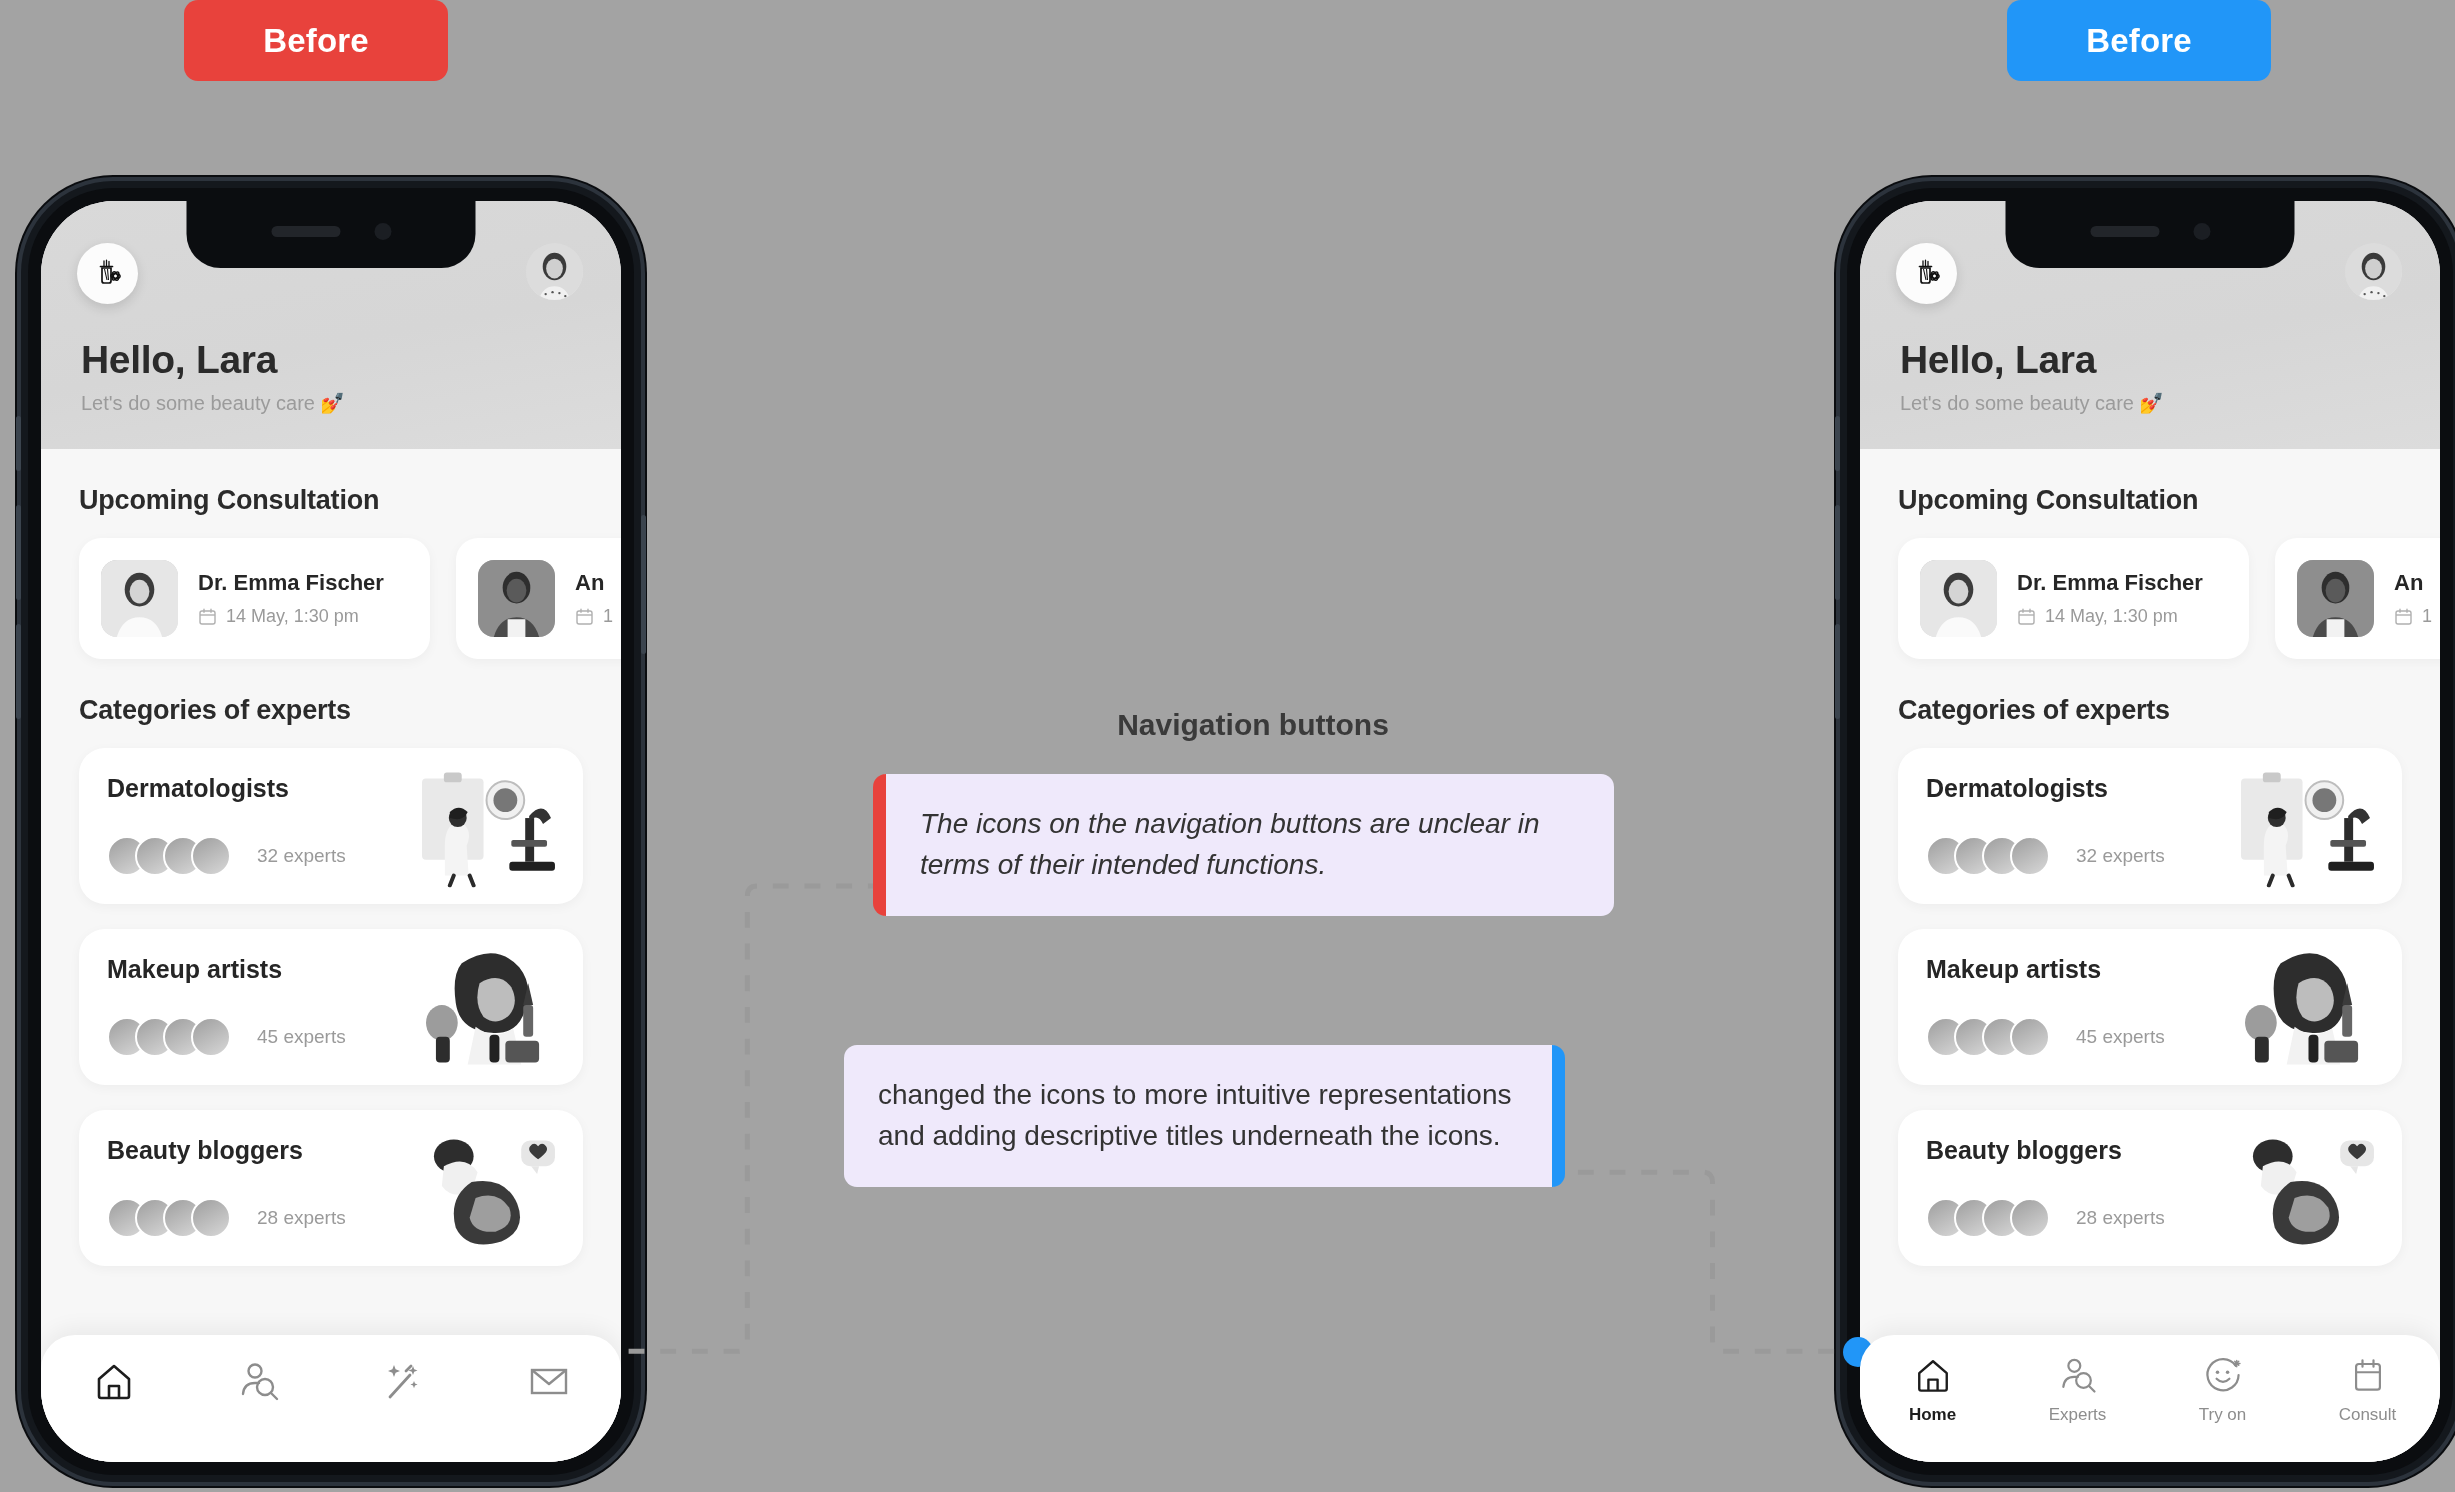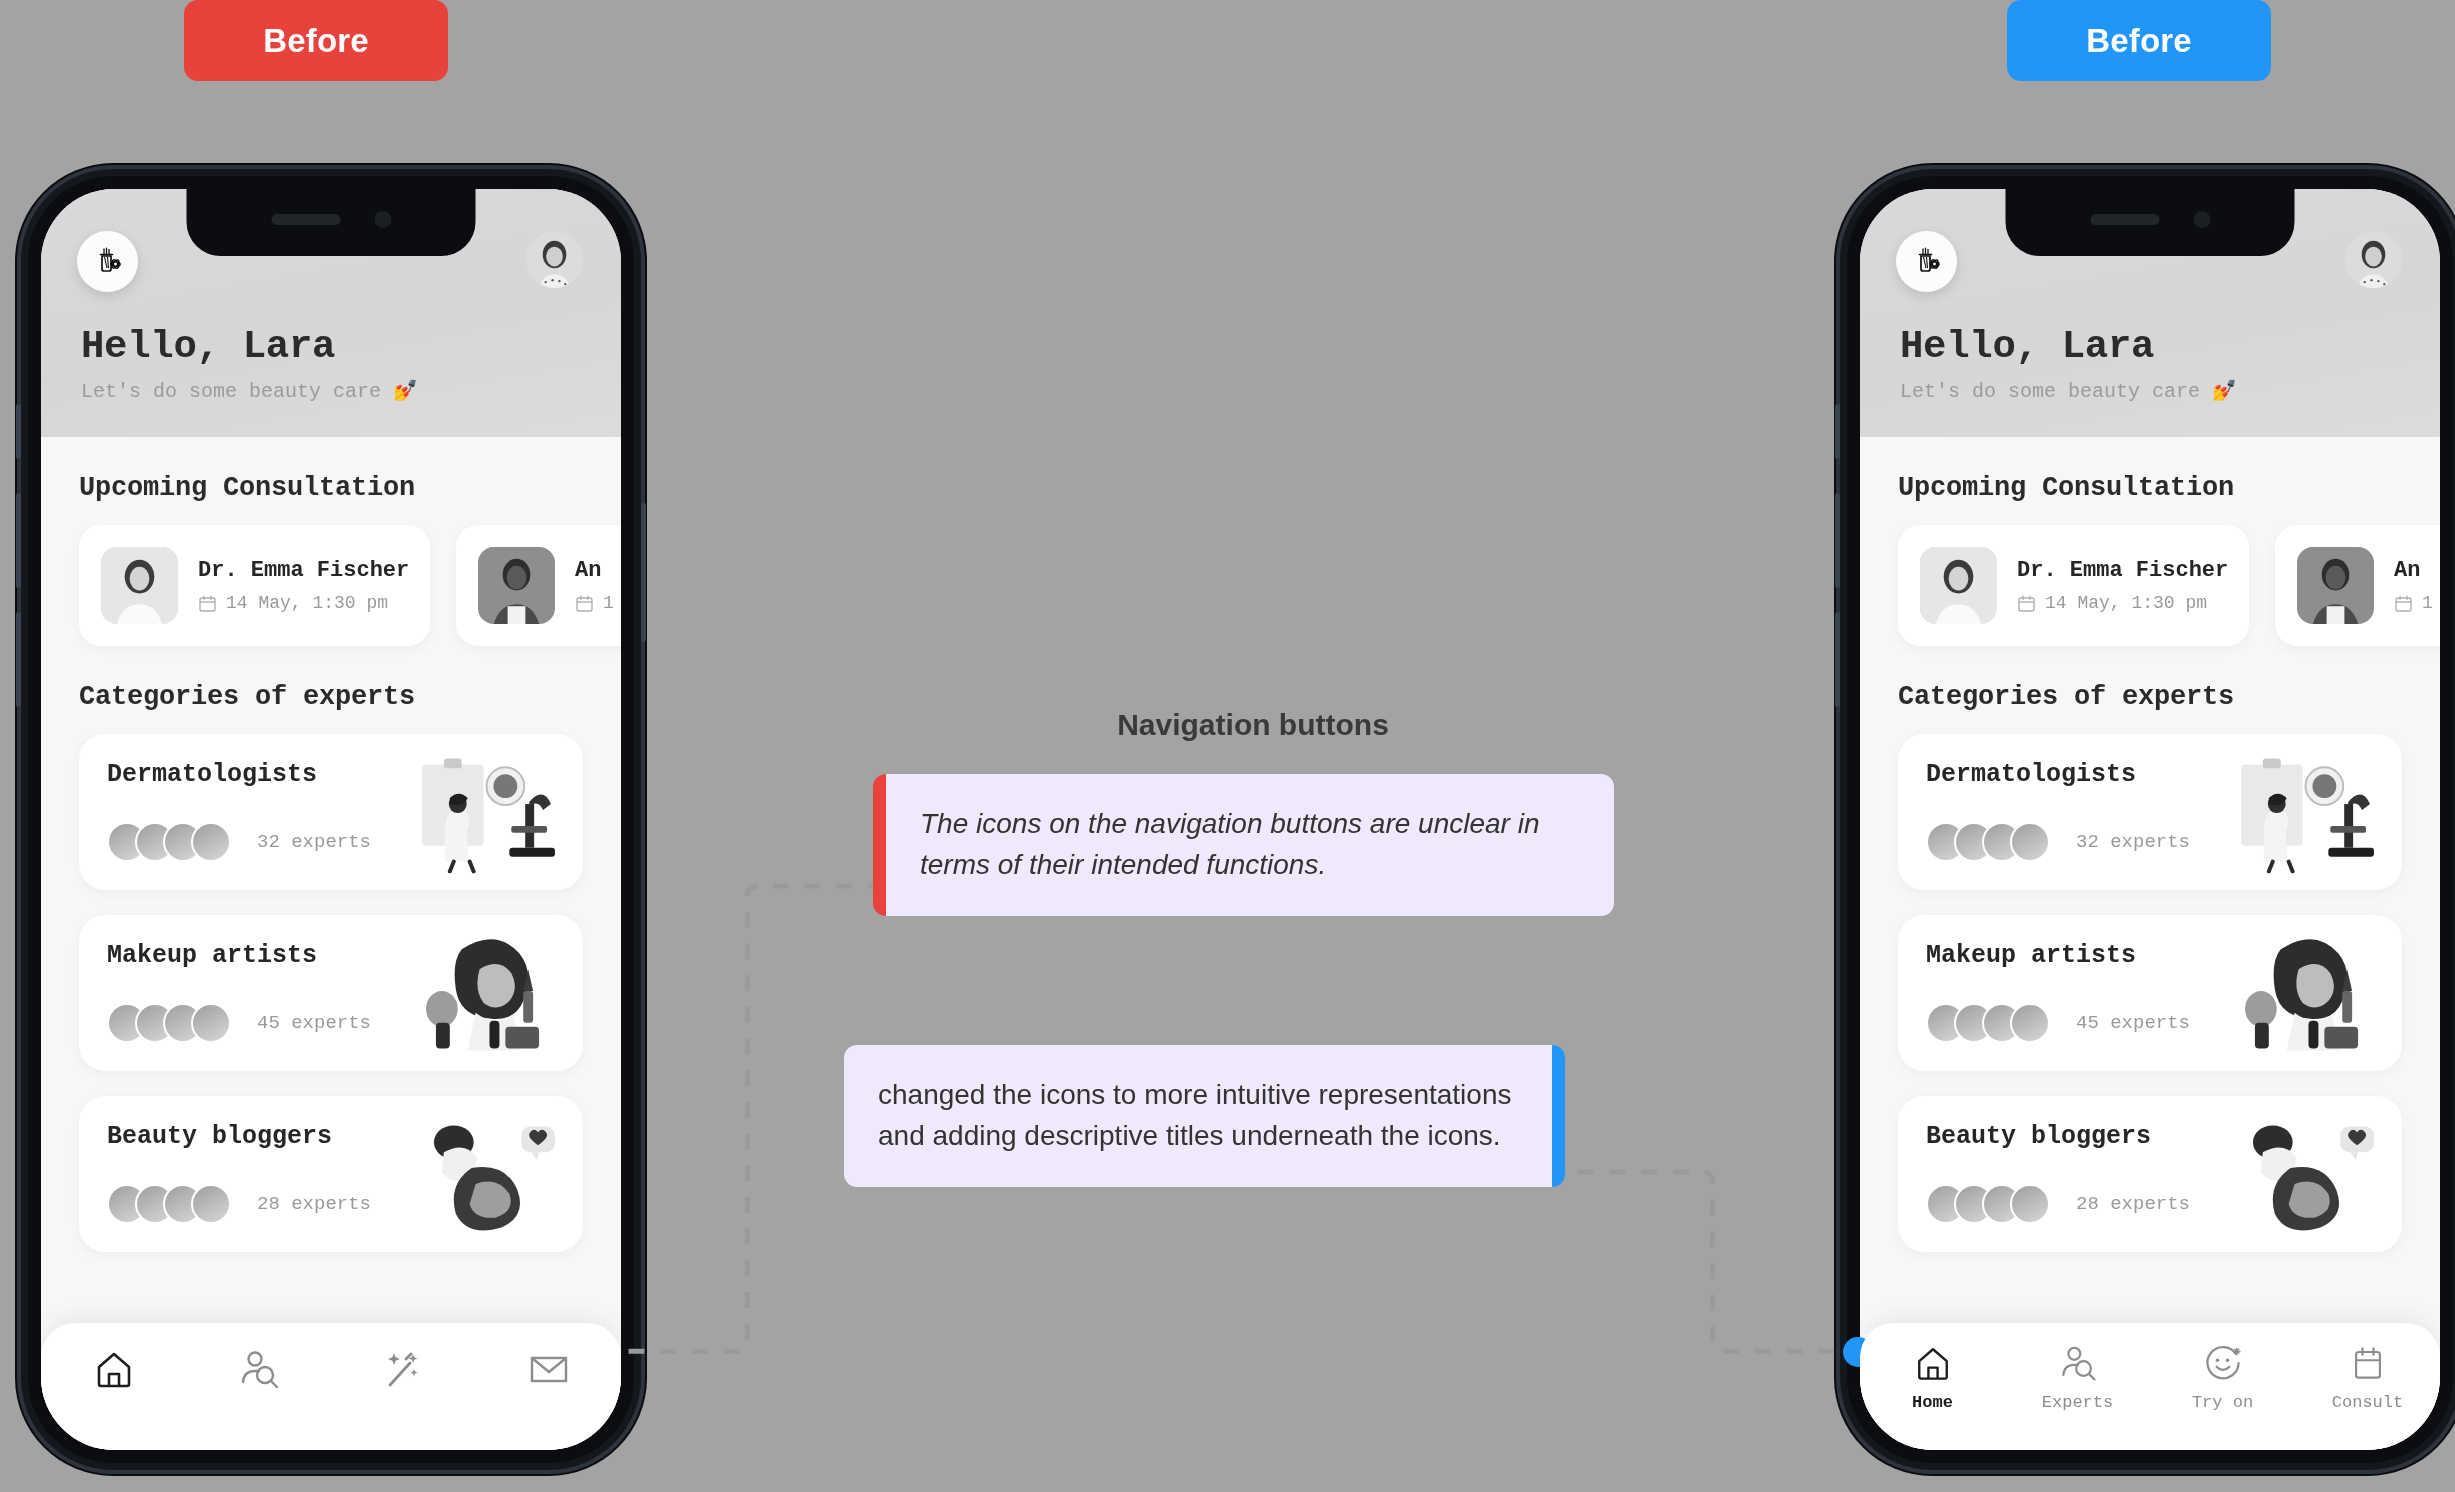--- a/index.html
+++ b/index.html
@@ -15,25 +15,24 @@
   .badge {
     position: absolute; display: flex; align-items: center; justify-content: center;
     height: 81px; border-radius: 14px;
     color: #fff; font-size: 33px; font-weight: bold; letter-spacing: 0.2px;
   }
   .badge-before { left: 184px; top: 0px; width: 264px; background: #E8423C; }
   .badge-after  { left: 2007px; top: 0px; width: 264px; background: #2196F8; }
 
   
   .phone {
-    position: absolute; top: 176px; width: 606px; height: 1287px;
+    position: absolute; top: 188px; width: 606px; height: 1287px;
     border-radius: 85px; background: #0b0d10;
     box-shadow: 0 0 0 7px #14181d, 0 0 0 11px #2c333c, 0 0 0 13px #0a0c0f;
     padding: 13px;
-    font-family: Liberation Mono, monospace;
   }
   .phone-left  { left: 28px; }
   .phone-right { left: 1847px; }
 
   .screen {
     position: relative; width: 100%; height: 100%;
     border-radius: 73px; overflow: hidden; background: #f7f7f7;
   }
 
   .notch {

